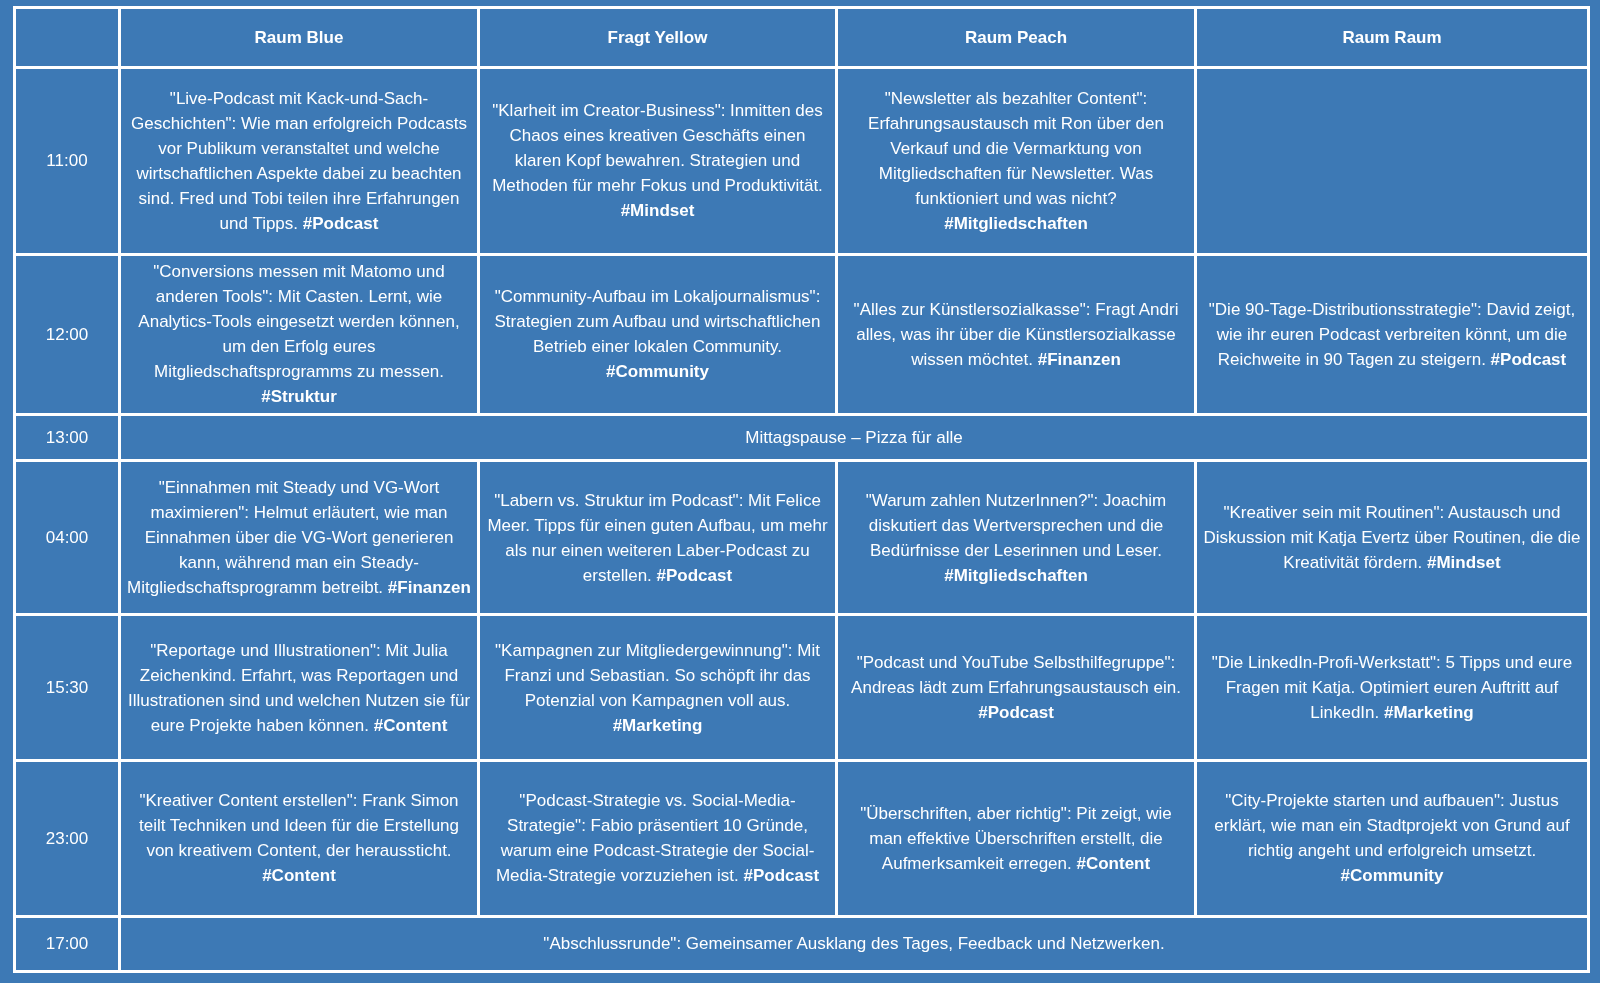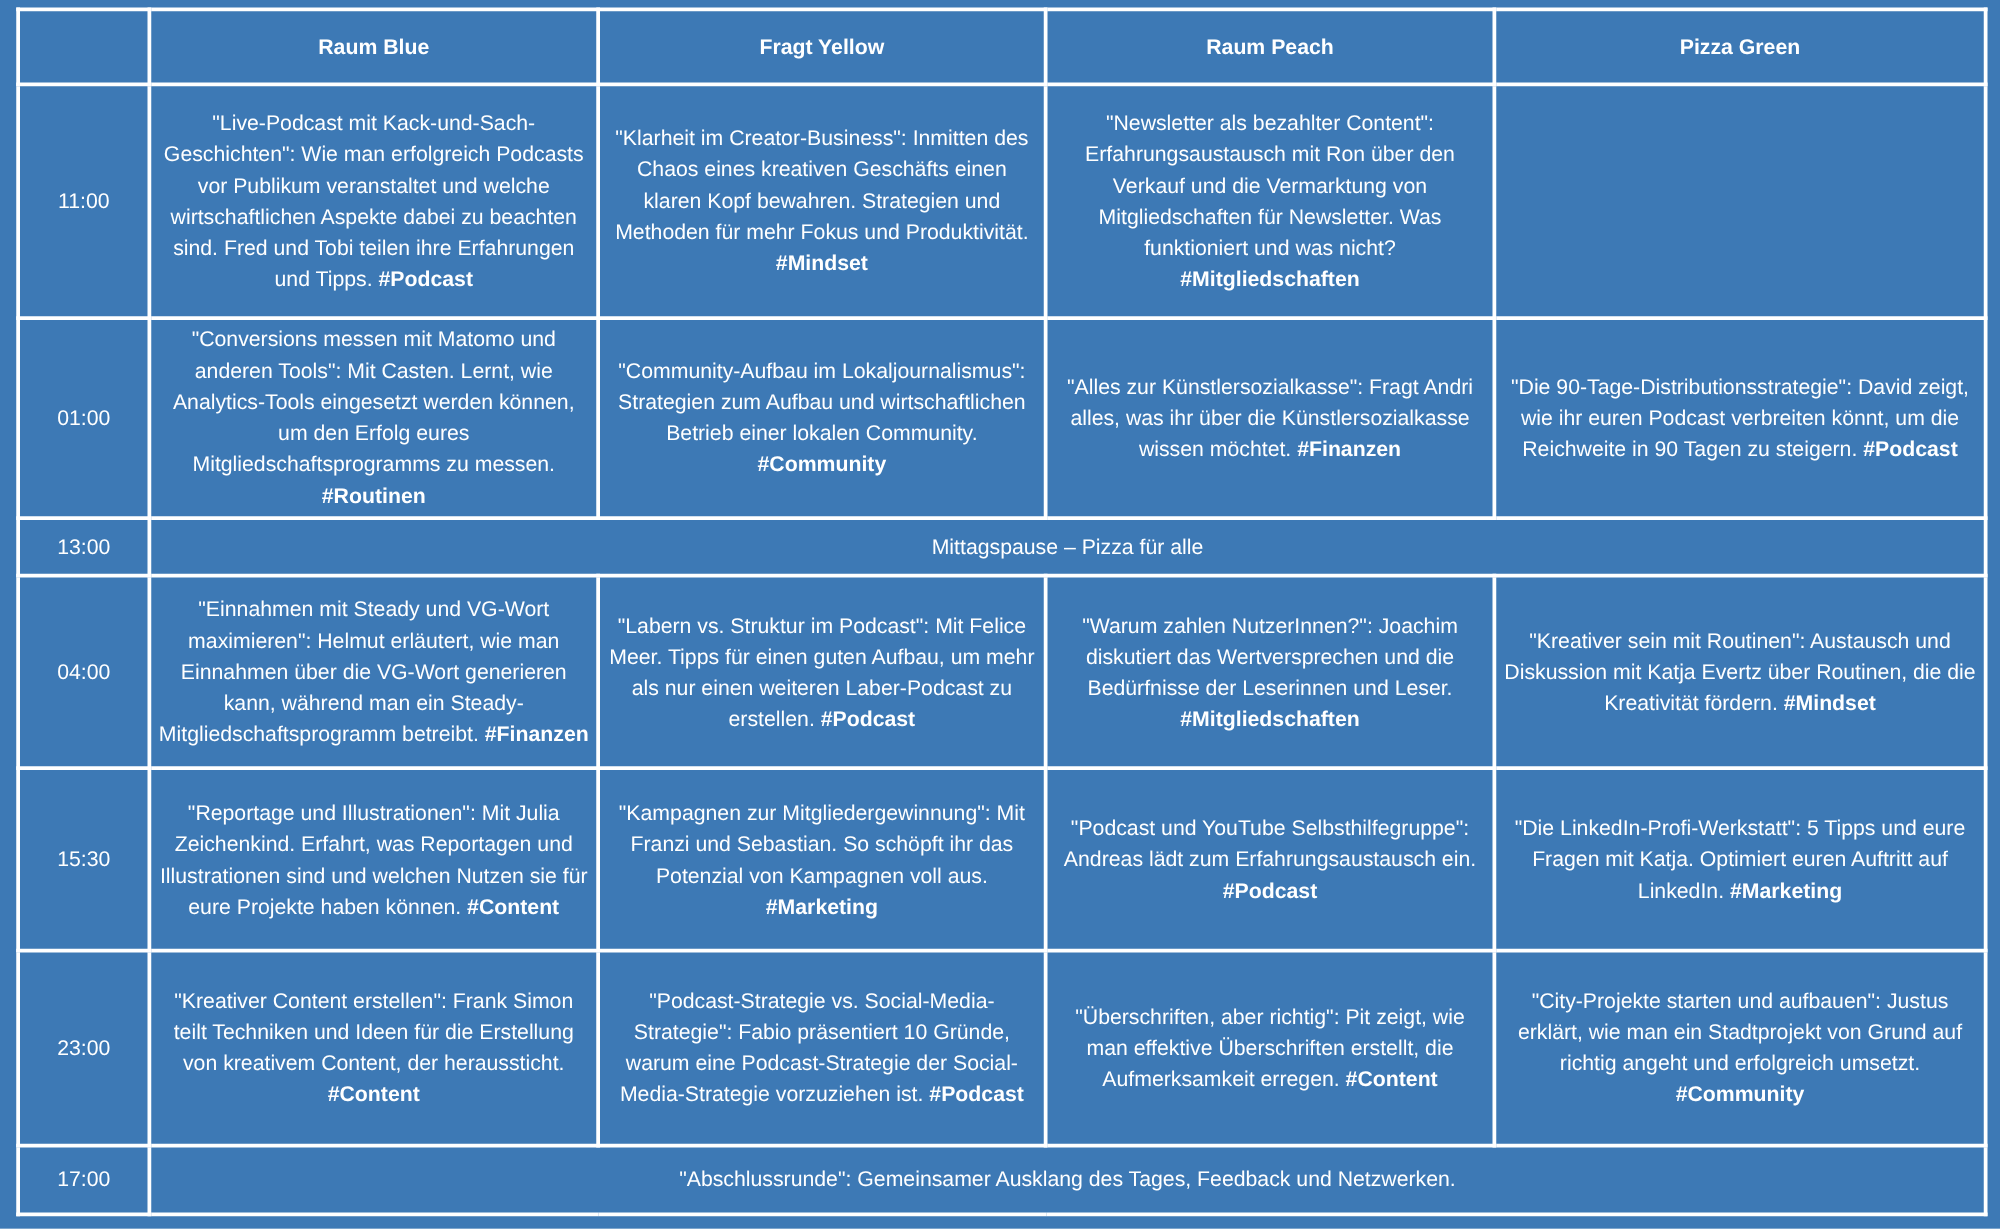--- a/index.html
+++ b/index.html
@@ -63,45 +63,45 @@
       <col style="width:358px">
       <col style="width:359px">
       <col style="width:393px">
     </colgroup>
     <thead>
       <tr class="r-head">
         <th></th>
         <th>Raum Blue</th>
         <th>Fragt Yellow</th>
         <th>Raum Peach</th>
-        <th>Pizza Green</th>
+        <th>Raum Raum</th>
       </tr>
     </thead>
     <tbody>
       <tr class="r-1100">
         <th class="time">11:00</th>
         <td>
           <span>"Live-Podcast mit Kack-und-Sach-Geschichten": Wie man erfolgreich Podcasts vor Publikum veranstaltet und welche wirtschaftlichen Aspekte dabei zu beachten sind. Fred und Tobi teilen ihre Erfahrungen und Tipps.</span>
           <span class="tag">#Podcast</span>
         </td>
         <td>
           <span>"Klarheit im Creator-Business": Inmitten des Chaos eines kreativen Geschäfts einen klaren Kopf bewahren. Strategien und Methoden für mehr Fokus und Produktivität.</span>
           <span class="tag">#Mindset</span>
         </td>
         <td>
           <span>"Newsletter als bezahlter Content": Erfahrungsaustausch mit Ron über den Verkauf und die Vermarktung von Mitgliedschaften für Newsletter. Was funktioniert und was nicht?</span>
           <span class="tag">#Mitgliedschaften</span>
         </td>
         <td></td>
       </tr>
       <tr class="r-1200">
-        <th class="time">01:00</th>
+        <th class="time">12:00</th>
         <td>
           <span>"Conversions messen mit Matomo und anderen Tools": Mit Casten. Lernt, wie Analytics-Tools eingesetzt werden können, um den Erfolg eures Mitgliedschaftsprogramms zu messen.</span>
-          <span class="tag">#Routinen</span>
+          <span class="tag">#Struktur</span>
         </td>
         <td>
           <span>"Community-Aufbau im Lokaljournalismus": Strategien zum Aufbau und wirtschaftlichen Betrieb einer lokalen Community.</span>
           <span class="tag">#Community</span>
         </td>
         <td>
           <span>"Alles zur Künstlersozialkasse": Fragt Andri alles, was ihr über die Künstlersozialkasse wissen möchtet.</span>
           <span class="tag">#Finanzen</span>
         </td>
         <td>

